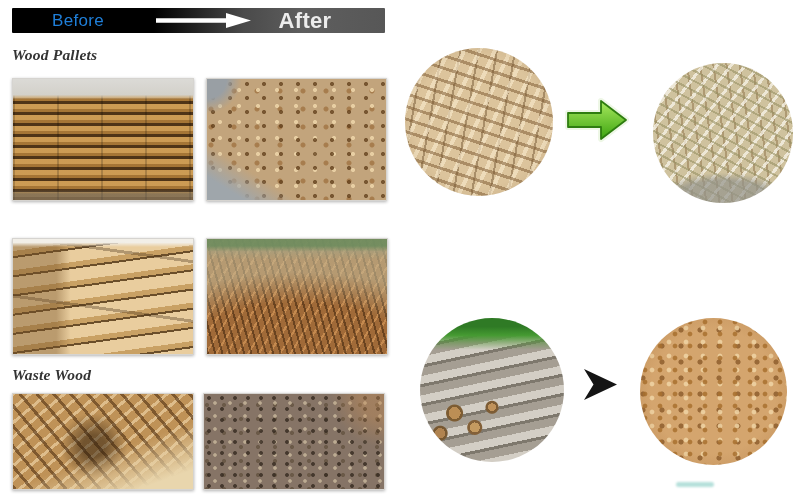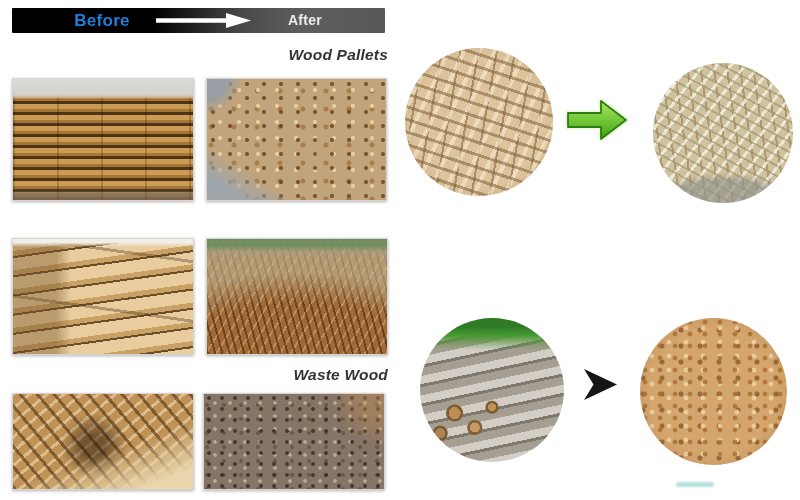--- a/index.html
+++ b/index.html
@@ -9,32 +9,32 @@
   }
 
   
   .ba-bar{
     position:absolute;left:12px;top:8px;width:373px;height:25px;
     background:linear-gradient(90deg,#000 0%,#000 38%,#4a4a4a 62%,#5e5e5e 78%,#575757 100%);
     border-radius:1px;
   }
   .ba-before{
     position:absolute;left:40px;top:0;width:100px;height:22px;line-height:25px;
-    text-align:center;font-weight:bold;font-size:17px;color:#1f7fd9;letter-spacing:.3px;
+    text-align:left;font-weight:normal;font-size:17px;color:#1f7fd9;letter-spacing:.3px;
   }
   .ba-after{
     position:absolute;left:238px;top:0;width:110px;height:25px;line-height:25px;
-    text-align:center;font-weight:bold;font-size:14px;color:#ececec;letter-spacing:.3px;
+    text-align:center;font-weight:bold;font-size:22px;color:#ececec;letter-spacing:.3px;
   }
   .ba-arrow{position:absolute;left:142px;top:4px;width:100px;height:17px;}
 
   
   .sec-title{
-    position:absolute;left:12px;width:376px;height:18px;text-align:right;
-    font-weight:bold;font-style:italic;font-size:15.5px;color:#343434;letter-spacing:.2px;
+    position:absolute;left:12px;width:376px;height:18px;text-align:left;
+    font-weight:bold;font-style:italic;font-size:15.5px;color:#343434;letter-spacing:.2px;font-family:Liberation Serif, serif;
   }
   .t1{top:46px}.t2{top:206px}.t3{top:366px}
 
   
   .photo{
     position:absolute;border:1px solid #d6d4d0;box-sizing:border-box;
     box-shadow:0 1px 3px rgba(0,0,0,.3);
   }
   .p-pallets{left:12px;top:78px;width:182px;height:123px;
     background-color:#b98c4e;

